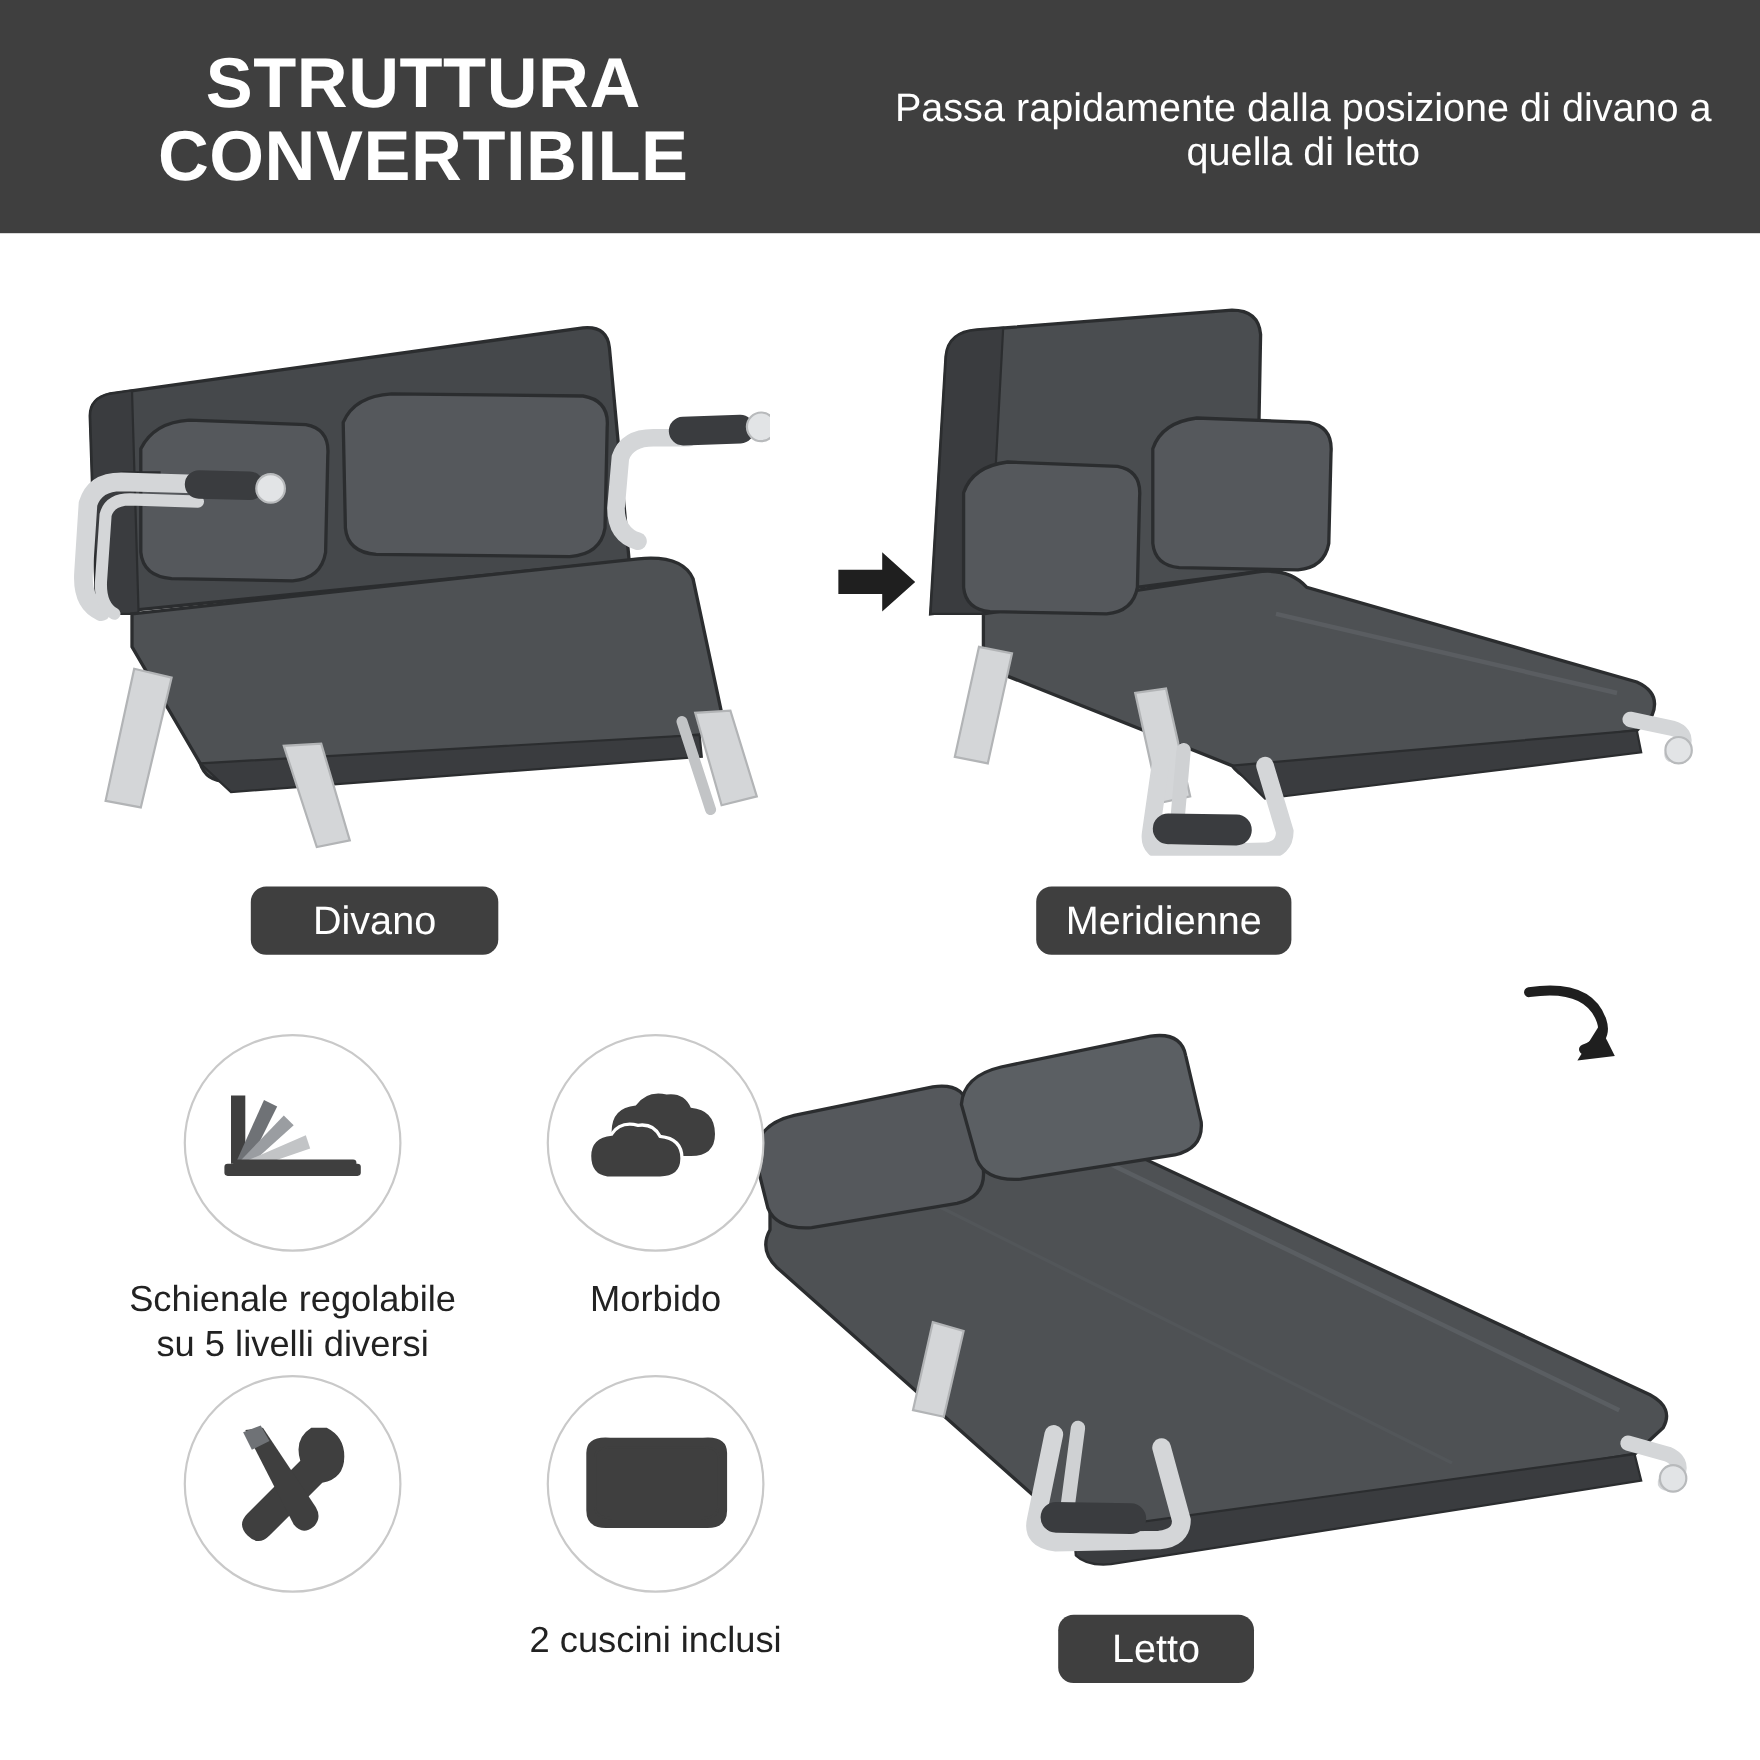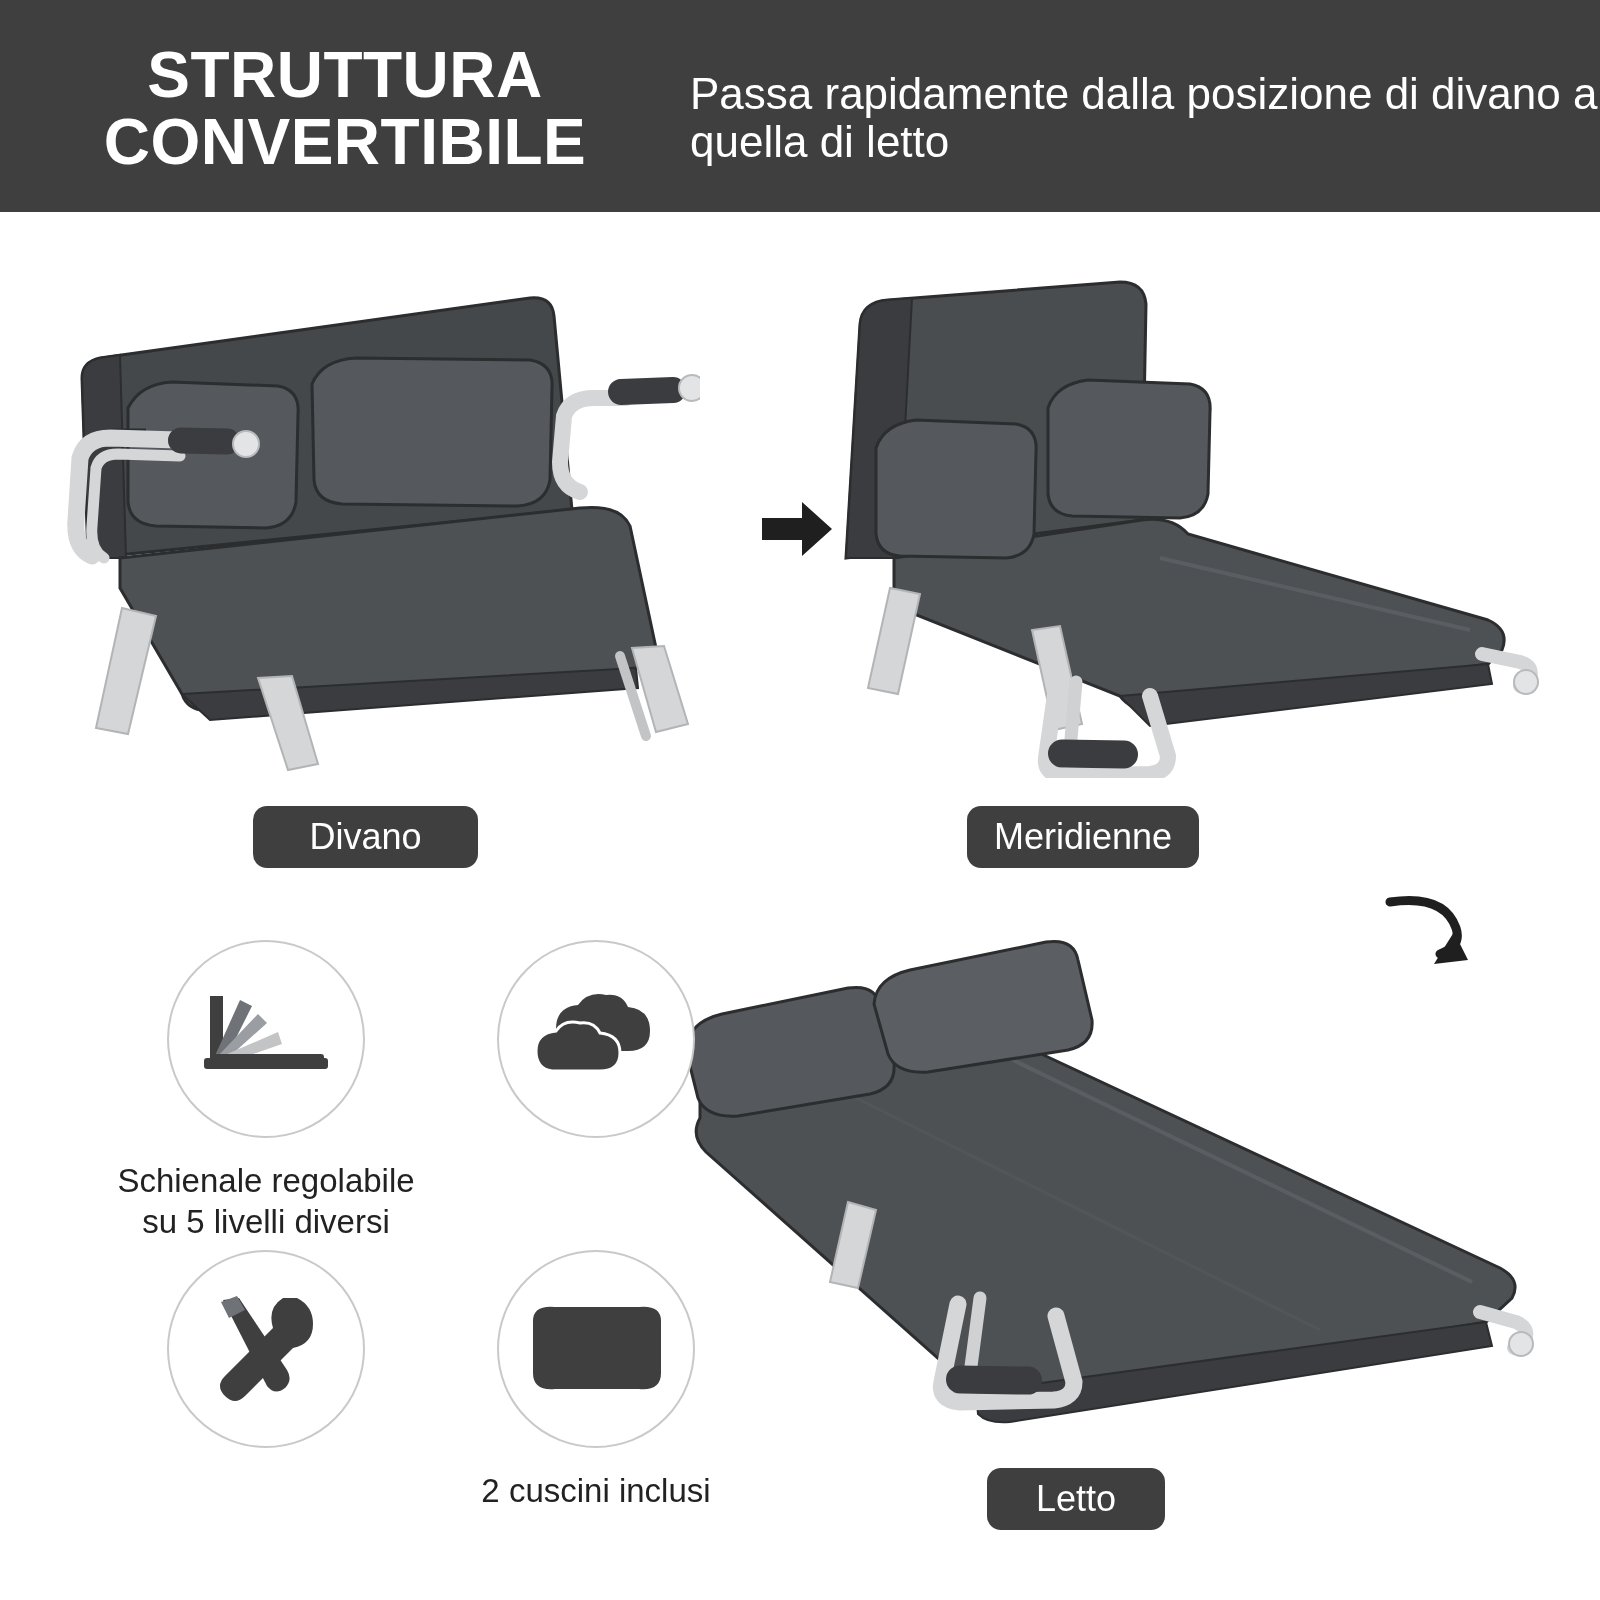--- a/index.html
+++ b/index.html
@@ -33,41 +33,40 @@
   .banner-title {
     color: #ffffff;
     font-size: 64px;
     font-weight: bold;
     letter-spacing: 0.5px;
     line-height: 1.05;
     text-align: center;
   }
   .banner-sub {
     color: #ffffff;
-    font-size: 44px;
+    font-size: 36px;
     font-weight: normal;
     margin-top: 18px;
-    text-align: left;
+    text-align: center;
     line-height: 1.1;
   }
 
   
   .pill {
     position: absolute;
     background: #3f3f3f;
     color: #ffffff;
     border-radius: 14px;
     font-size: 36px;
     display: flex;
     align-items: center;
     justify-content: center;
     padding: 10px 26px;
     box-sizing: border-box;
     white-space: nowrap;
-    margin-left: 25px;
   }
   #pill-sofa  { left: 228px;  top: 806px; width: 225px; height: 62px; }
   #pill-chaise{ left: 942px;  top: 806px; width: 232px; height: 62px; }
   #pill-bed   { left: 962px;  top: 1468px; width: 178px; height: 62px; }
 
   
   .furniture {
     position: absolute;
   }
 
@@ -265,20 +264,21 @@
   </div>
 
   <div class="feature" id="feature-1">
     <div class="feature-circle">
       <svg width="140" height="100" viewBox="0 0 140 100" xmlns="http://www.w3.org/2000/svg">
         <path d="M30 40 Q30 18 52 16 Q62 2 80 6 Q96 4 102 18 Q124 20 124 42 Q124 62 102 62 L46 62 Q30 60 30 40 Z" fill="#3f3f3f"></path>
         <path d="M10 62 Q10 44 30 42 Q38 30 54 34 Q68 32 74 44 Q94 46 94 64 Q94 82 74 82 L26 82 Q10 80 10 62 Z" fill="#3f3f3f"></path>
         <path d="M10 62 Q10 44 30 42 Q38 30 54 34 Q68 32 74 44 Q94 46 94 64 Q94 82 74 82 L26 82 Q10 80 10 62 Z" fill="none" stroke="#ffffff" stroke-width="3"></path>
       </svg>
     </div>
+    <div class="feature-label">Morbido</div>
   </div>
 
   <div class="feature" id="feature-2">
     <div class="feature-circle">
       <svg width="130" height="130" viewBox="0 0 130 130" xmlns="http://www.w3.org/2000/svg">
 
         <path d="M96 14 Q112 22 112 40 Q112 60 92 64 L44 112 Q34 122 24 112 Q14 102 24 92 L72 44 Q66 24 82 14 Z" fill="#3f3f3f"></path>
         <path d="M92 16 L78 30 L88 40 L102 26 Z" fill="#ffffff" opacity="0.0"></path>
 
         <path d="M22 16 L38 14 L86 86 Q92 96 84 104 Q74 112 66 102 Z" fill="#3f3f3f"></path>

